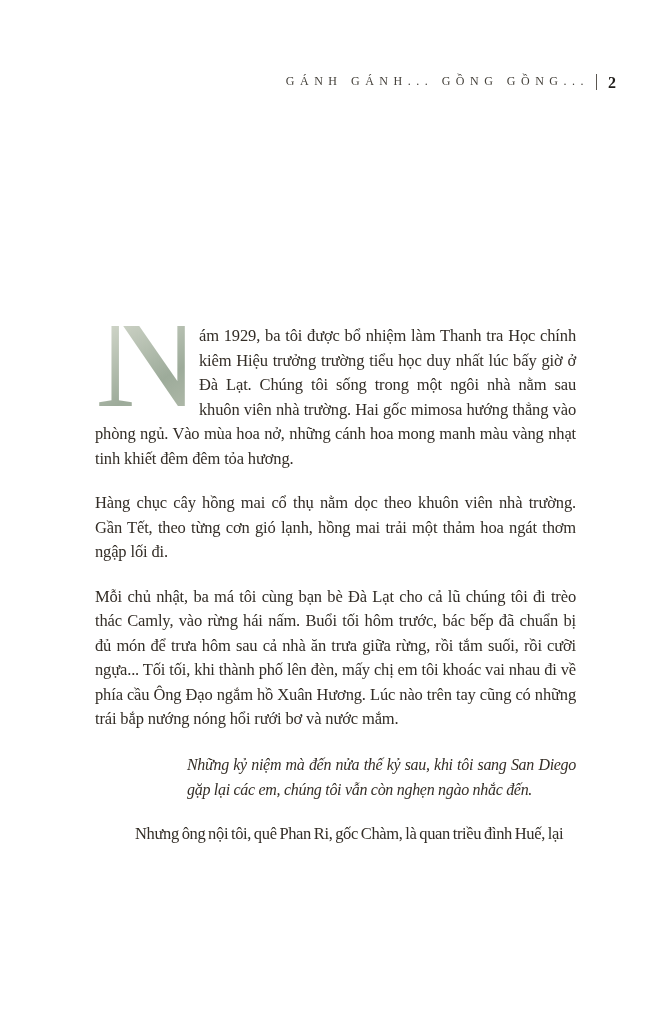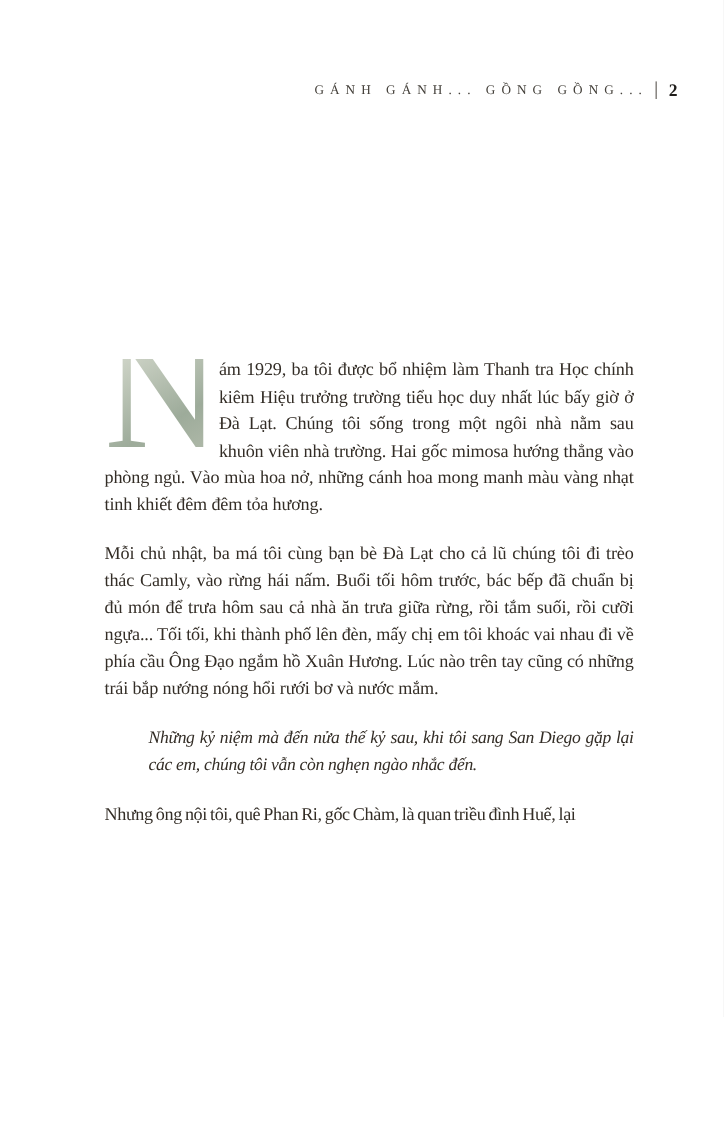--- a/index.html
+++ b/index.html
@@ -80,49 +80,51 @@
         var(--dropcap-dark, #9dab9a) 62%,
         var(--dropcap-mid, #b3bcac) 100%);
       -webkit-background-clip: text;
       background-clip: text;
       color: transparent;
     }
   }
   
   .quote {
     font-style: italic;
-    margin-left: 40px;
+    margin-left: 92px;
     font-size: 16px;
     letter-spacing: -0.3px;
     line-height: 25px;
   }
   
   .last {
     margin-bottom: 0;
     letter-spacing: -0.35px;
     word-spacing: -1px;
+    margin-left: 40px;
   }
 </style>
 </head>
 <body>
 
 <div class="page">
 
   <header class="running-header">
     <span class="rh-title">GÁNH GÁNH... GỒNG GỒNG...</span>
     <span class="rh-sep"></span>
     <span class="rh-page">2</span>
   </header>
 
   <main class="text-block">
 
     <p class="para">
       <span class="dropcap">N</span><span>ám 1929, ba tôi được bổ nhiệm làm Thanh tra Học chính kiêm Hiệu trưởng trường tiểu học duy nhất lúc bấy giờ ở Đà Lạt. Chúng tôi sống trong một ngôi nhà nằm sau khuôn viên nhà trường. Hai gốc mimosa hướng thẳng vào phòng ngủ. Vào mùa hoa nở, những cánh hoa mong manh màu vàng nhạt tinh khiết đêm đêm tỏa hương.</span>
     </p>
 
+    <p class="para">Hàng chục cây hồng mai cổ thụ nằm dọc theo khuôn viên nhà trường. Gần Tết, theo từng cơn gió lạnh, hồng mai trải một thảm hoa ngát thơm ngập lối đi.</p>
 
 
     <p class="para">Mỗi chủ nhật, ba má tôi cùng bạn bè Đà Lạt cho cả lũ chúng tôi đi trèo thác Camly, vào rừng hái nấm. Buổi tối hôm trước, bác bếp đã chuẩn bị đủ món để trưa hôm sau cả nhà ăn trưa giữa rừng, rồi tắm suối, rồi cưỡi ngựa... Tối tối, khi thành phố lên đèn, mấy chị em tôi khoác vai nhau đi về phía cầu Ông Đạo ngắm hồ Xuân Hương. Lúc nào trên tay cũng có những trái bắp nướng nóng hổi rưới bơ và nước mắm.</p>
 
     <p class="para quote">Những kỷ niệm mà đến nửa thế kỷ sau, khi tôi sang San Diego gặp lại các em, chúng tôi vẫn còn nghẹn ngào nhắc đến.</p>
 
     <p class="para last">Nhưng ông nội tôi, quê Phan Ri, gốc Chàm, là quan triều đình Huế, lại</p>
 
   </main>
 

